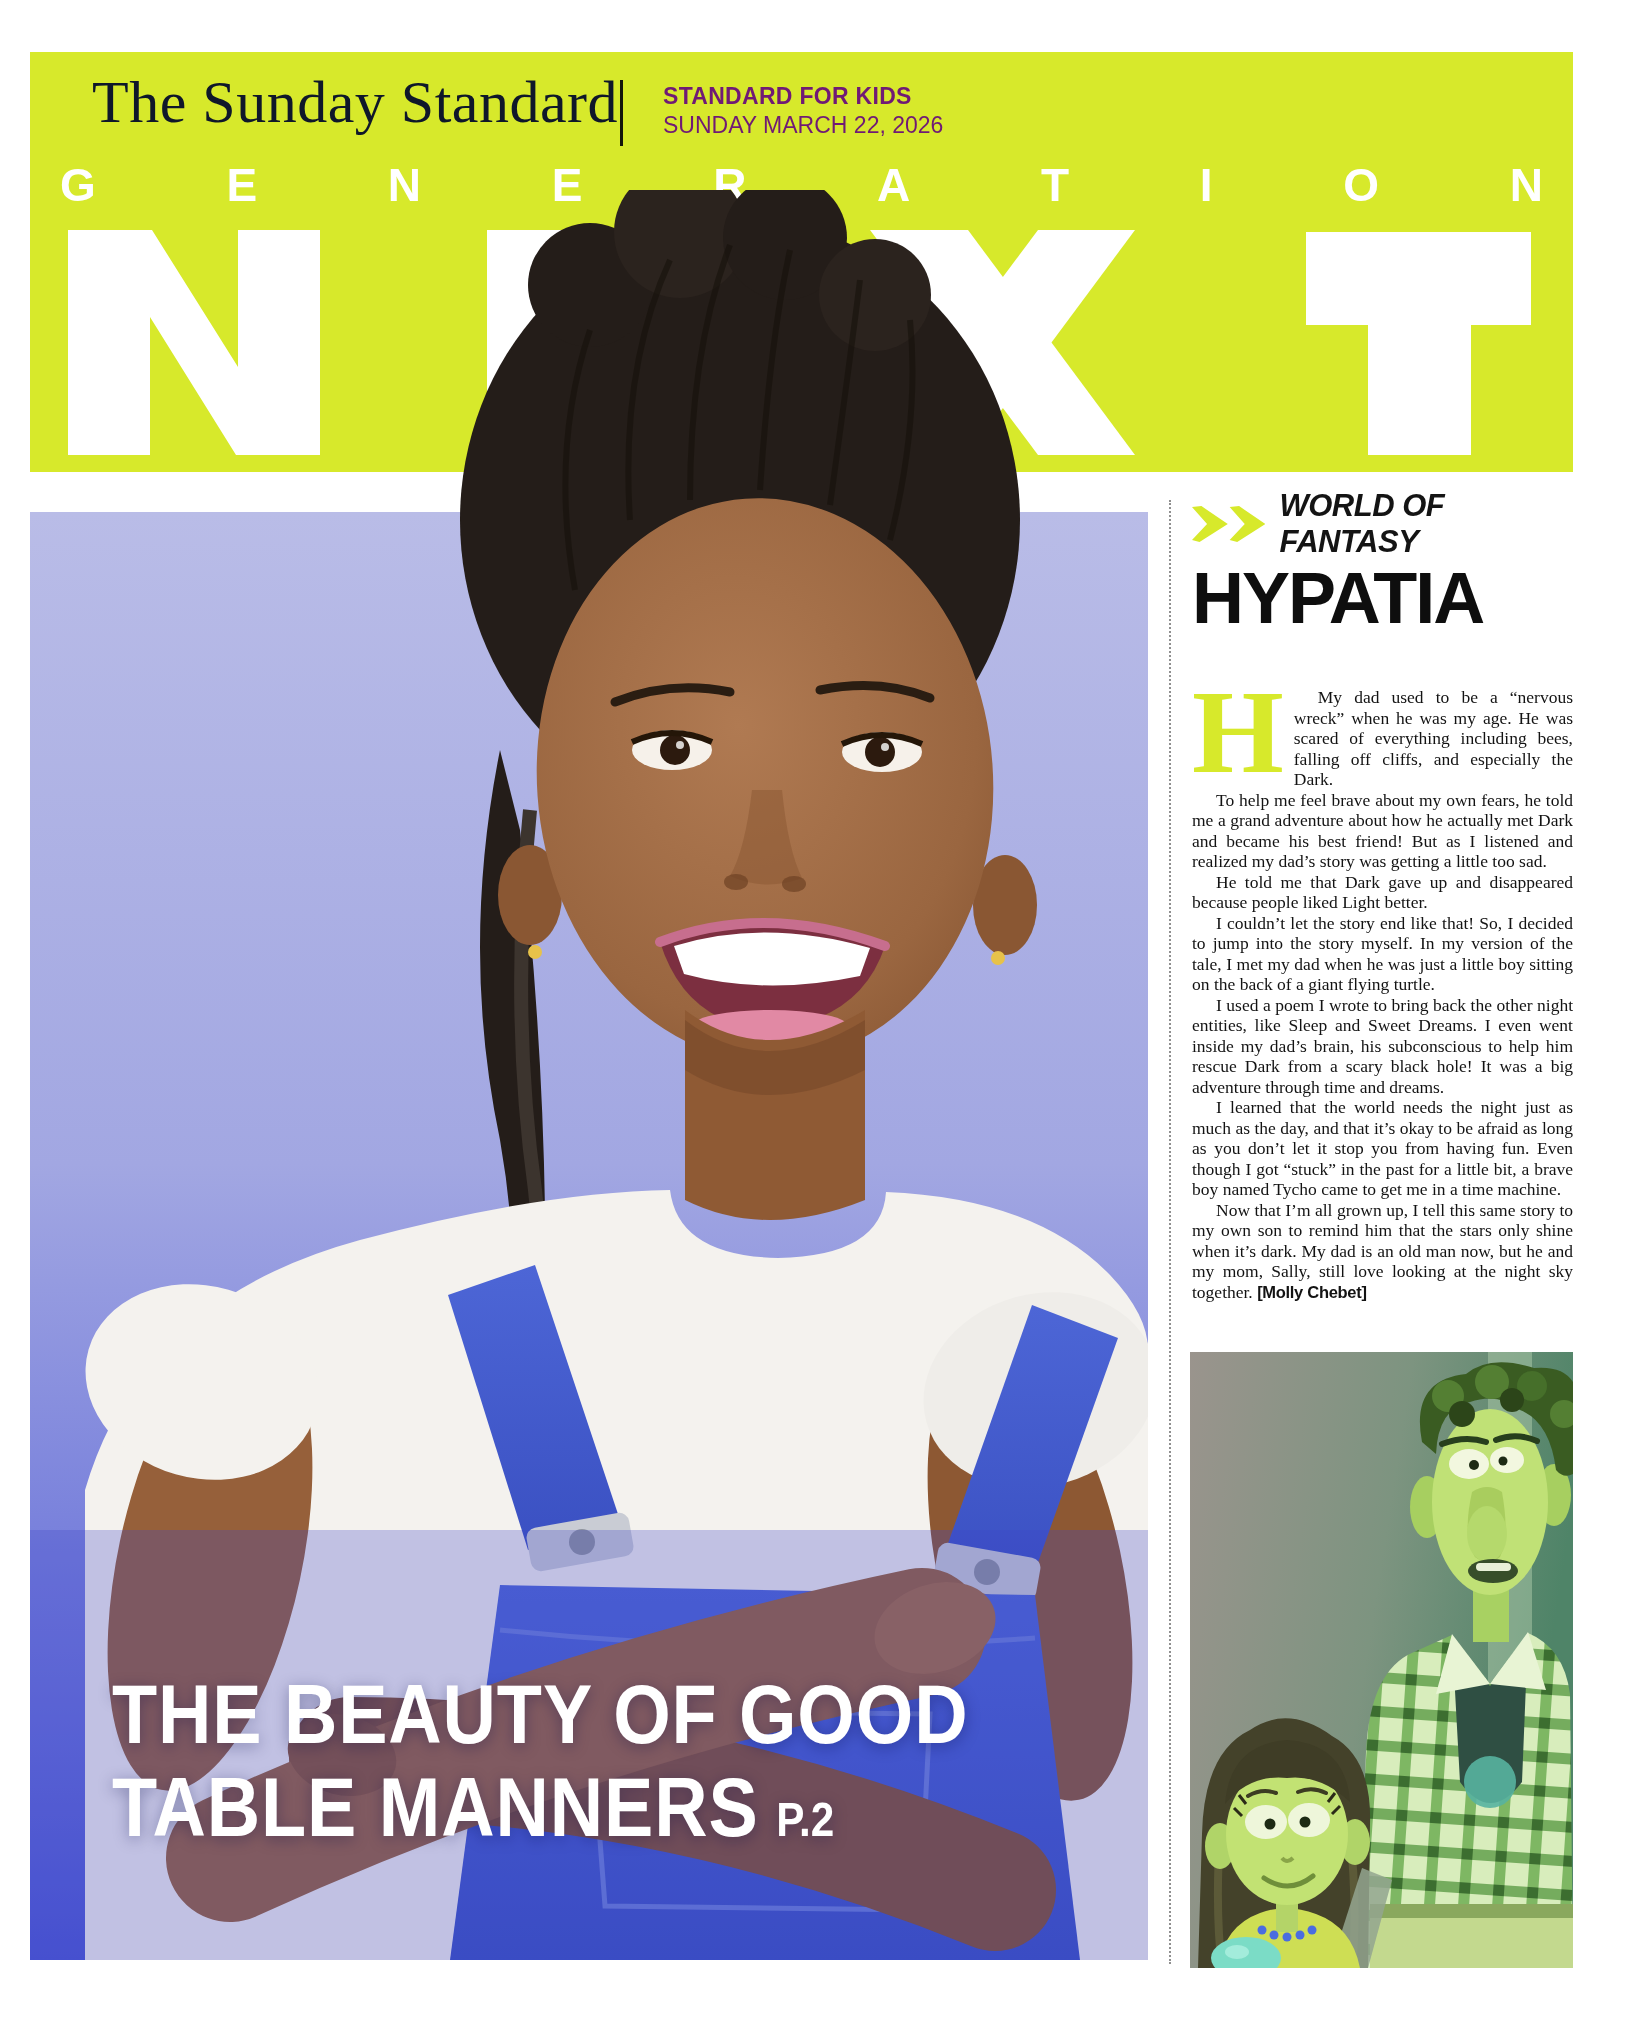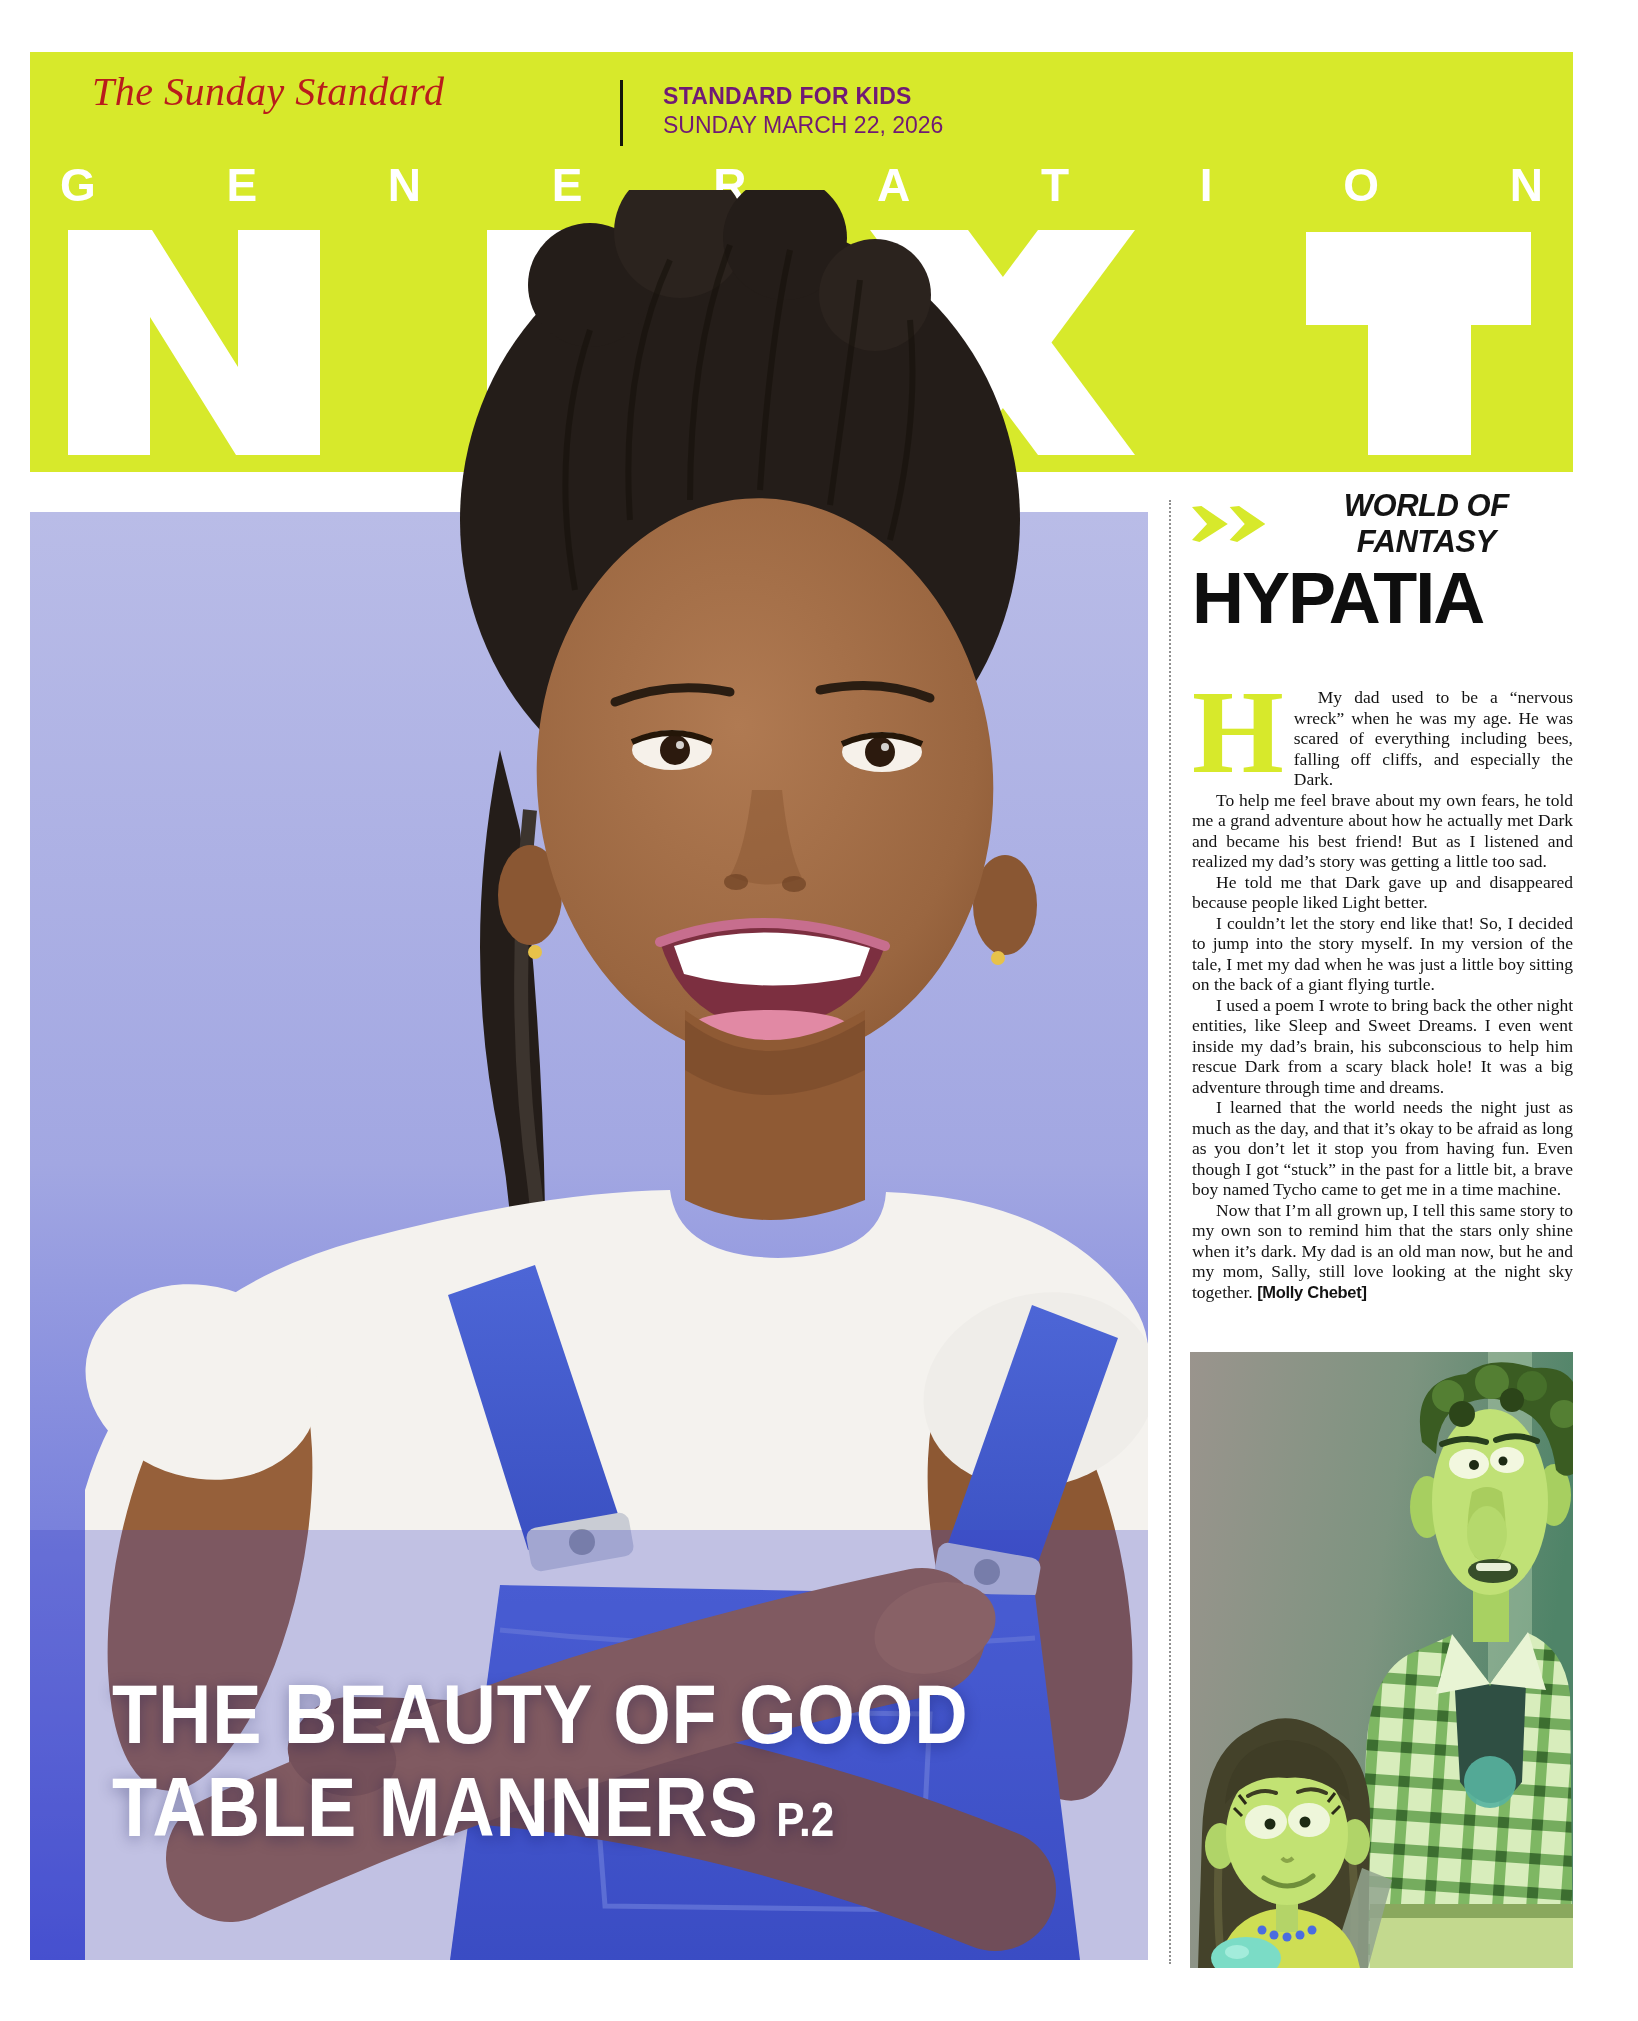--- a/index.html
+++ b/index.html
@@ -3,21 +3,21 @@
 <meta charset="utf-8">
 <style>
   :root{ --lime:#d7e92b; }
   html,body{margin:0;padding:0;background:#9a9a9a;}
   .page{position:relative;width:1638px;height:2021px;background:#ffffff;overflow:hidden;
         font-family:"Liberation Sans",sans-serif;}
 
   
   .masthead{position:absolute;left:30px;top:52px;width:1543px;height:420px;background:var(--lime);}
   .brand{position:absolute;left:62px;top:16px;font-family:"Liberation Serif",serif;
-         font-size:40px;color:#b91c1c;letter-spacing:.5px;font-style:italic;}
+         font-size:60px;color:#0f172a;letter-spacing:.5px;}
   .mast-divider{position:absolute;left:590px;top:28px;width:3px;height:66px;background:#14160a;}
   .section-block{position:absolute;left:633px;top:30px;color:#701a75;font-size:23px;line-height:29px;}
   .section-name{font-weight:bold;letter-spacing:.3px;}
   .gen-row{position:absolute;left:30px;right:30px;top:110px;display:flex;justify-content:space-between;
            color:#ffffff;font-weight:bold;font-size:46px;line-height:1;}
   .next-svg{position:absolute;left:0;top:0;width:100%;height:100%;}
 
   
   .cover-art{position:absolute;left:30px;top:190px;width:1118px;height:1770px;}
   .cover-caption{position:absolute;left:95px;top:552px;width:250px;color:#ffffff;
@@ -27,21 +27,21 @@
                   font-size:84px;line-height:93px;letter-spacing:1px;white-space:nowrap;
                   transform:scaleX(.88);transform-origin:left top;
                   text-shadow:0 3px 16px rgba(10,12,70,.35);}
   .pref{font-size:48px;letter-spacing:0;margin-left:20px;}
 
   
   .col-divider{position:absolute;left:1169px;top:500px;height:1464px;border-left:2px dotted #8f8f8f;}
   .article{position:absolute;left:1192px;top:505px;width:381px;}
   .kicker{display:flex;align-items:center;gap:8px;height:38px;}
   .kicker-text{font-weight:bold;font-style:italic;font-size:31px;letter-spacing:-.5px;color:#141414;
-               margin-left:6px;text-align:center;}
+               margin-left:6px;}
   .article h1{margin:14px 0 0 0;font-size:72px;font-weight:bold;color:#0e0e0e;letter-spacing:-2px;}
   .body{margin-top:48px;font-family:"Liberation Serif",serif;font-size:17.5px;line-height:20.5px;
         text-align:justify;color:#131313;}
   .body p{margin:0;text-indent:24px;}
   .body p.first{text-indent:0;}
   .dropcap{float:left;font-family:"Liberation Serif",serif;font-weight:bold;font-size:118px;
            line-height:82px;color:var(--lime);margin:5px 10px 0 0;}
   .byline{font-weight:bold;font-family:"Liberation Sans",sans-serif;font-size:16.5px;letter-spacing:-.3px;}
 
   .fantasy{position:absolute;left:1190px;top:1352px;width:383px;height:616px;}

